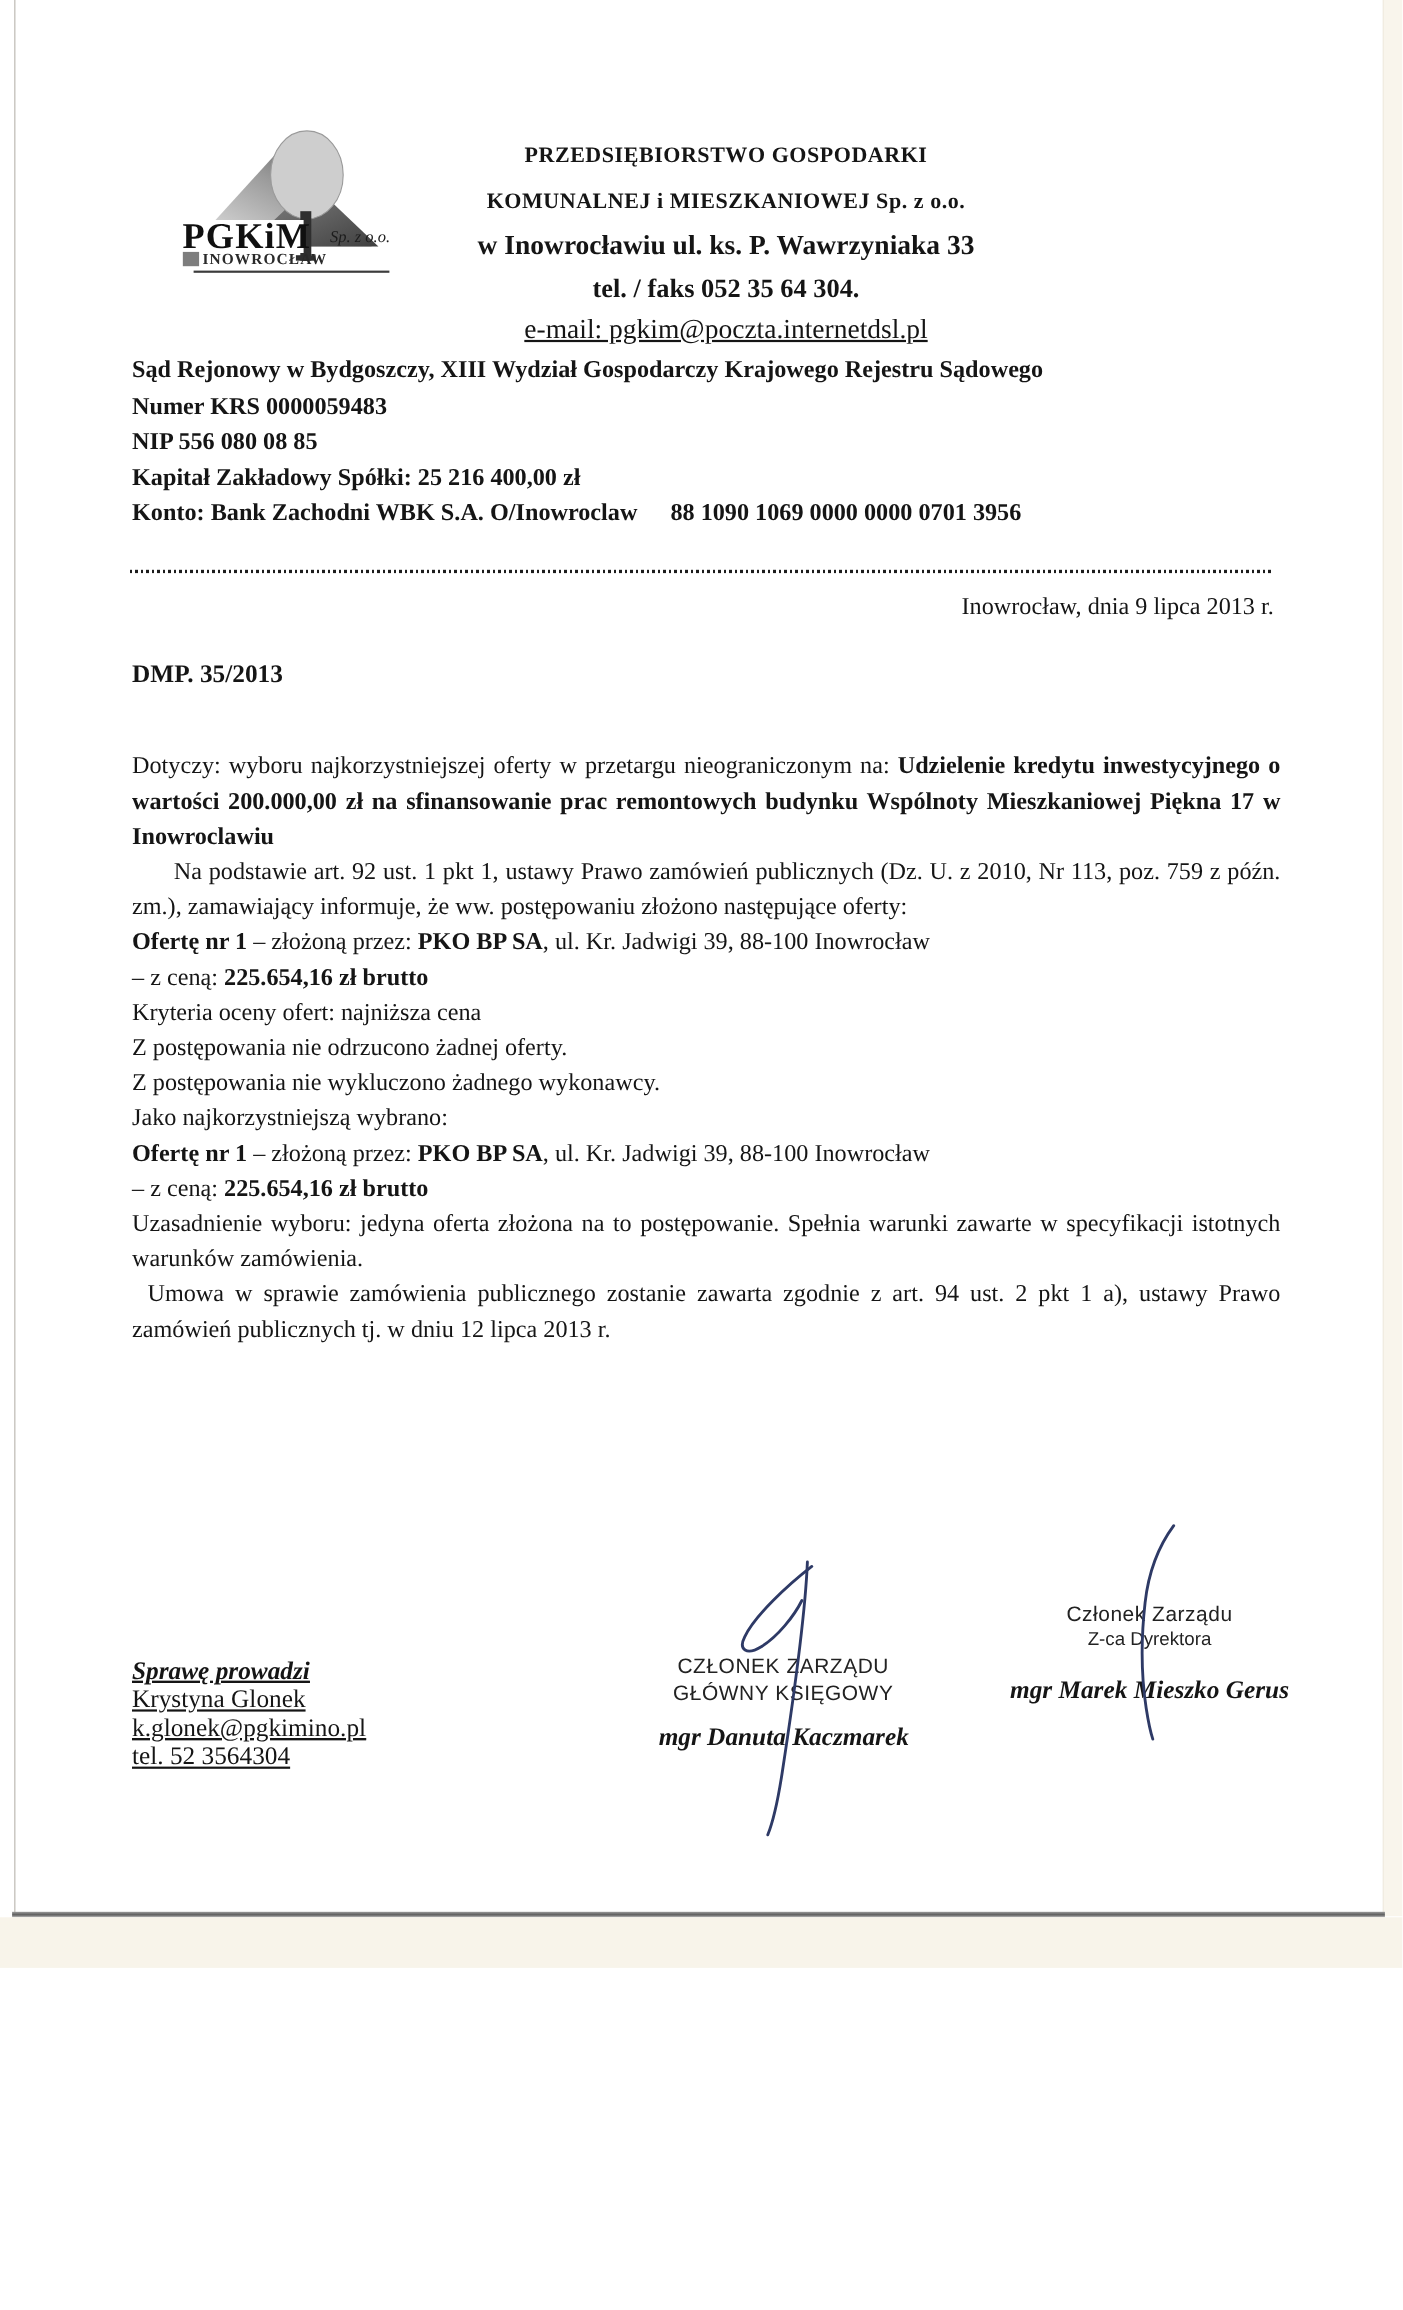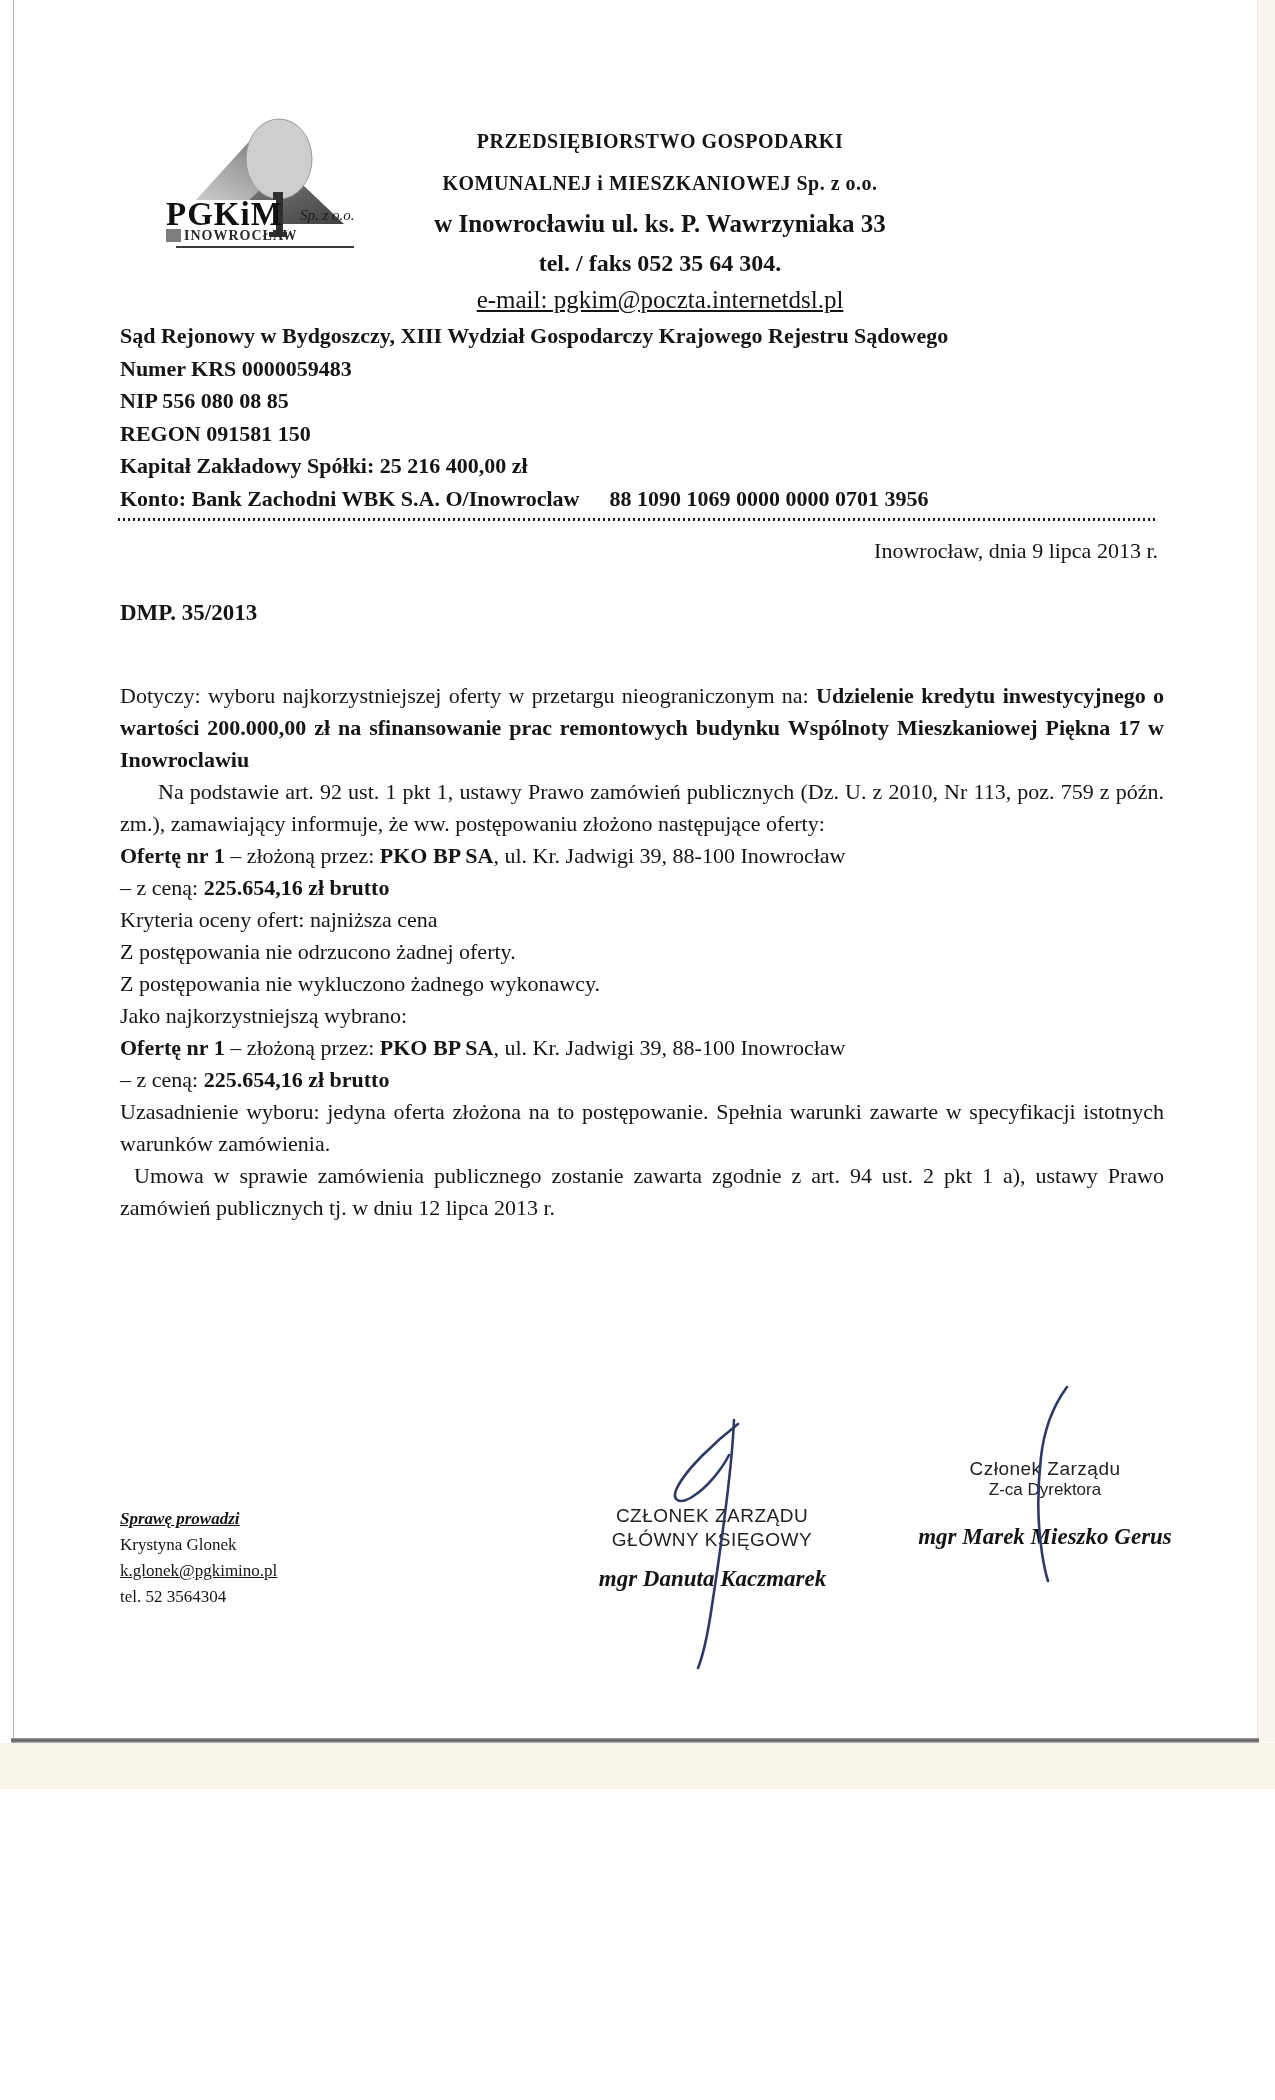--- a/index.html
+++ b/index.html
@@ -46,21 +46,21 @@
   .just{text-align:justify;}
   .indent{text-indent:38px;}
   .indent-sm{text-indent:14px;}
   .mt-offer{margin-top:14px;}
   .mt-criteria{margin-top:26px;}
   .mt-selection{margin-top:16px;}
   .mt-contract{margin-top:14px;}
   b{font-weight:bold;}
 
   
-  .sig-handler{left:120px;top:1506px;font-size:17px;line-height:26px;}
+  .sig-handler{left:120px;top:1506px;font-size:23px;line-height:26px;text-decoration:underline;}
   .sig-handler .head{font-weight:bold;font-style:italic;text-decoration:underline;}
   .sig-handler .u{text-decoration:underline;}
   .acc-titles{left:598px;top:1504px;width:228px;text-align:center;
               font-family:"Liberation Sans",sans-serif;font-size:19px;line-height:24px;
               letter-spacing:.5px;color:#222;}
   .acc-name{left:575px;top:1566px;width:275px;text-align:center;white-space:nowrap;
             font-style:italic;font-weight:bold;font-size:23px;}
   .dir-titles{left:930px;top:1458px;width:230px;text-align:center;
               font-family:"Liberation Sans",sans-serif;color:#222;}
   .dir-titles .t1{font-size:19px;line-height:22px;letter-spacing:.5px;}
@@ -110,21 +110,20 @@
   <div class="h2">KOMUNALNEJ i MIESZKANIOWEJ Sp. z o.o.</div>
   <div class="h3">w Inowrocławiu ul. ks. P. Wawrzyniaka 33</div>
   <div class="h4">tel. / faks 052 35 64 304.</div>
   <div class="h5"><span class="u">e-mail: pgkim@poczta.internetdsl.pl</span></div>
 </div>
 
 <div class="abs cinfo">
   <div>Sąd Rejonowy w Bydgoszczy, XIII Wydział Gospodarczy Krajowego Rejestru Sądowego</div>
   <div>Numer KRS 0000059483</div>
   <div>NIP 556 080 08 85</div>
-  <div>REGON 091581 150</div>
   <div>Kapitał Zakładowy Spółki: 25 216 400,00 zł</div>
   <div><span>Konto: Bank Zachodni WBK S.A. O/Inowroclaw</span><span class="acct-num">88 1090 1069 0000 0000 0701 3956</span></div>
 </div>
 
 <div class="abs dotline"></div>
 <div class="abs dateline">Inowrocław, dnia 9 lipca 2013 r.</div>
 <div class="abs ref">DMP. 35/2013</div>
 
 <div class="abs content">
   <p class="just"><span>Dotyczy: wyboru najkorzystniejszej oferty w przetargu nieograniczonym na: </span><b>Udzielenie kredytu inwestycyjnego o wartości 200.000,00 zł na sfinansowanie prac remontowych budynku Wspólnoty Mieszkaniowej Piękna 17 w Inowroclawiu</b></p>

